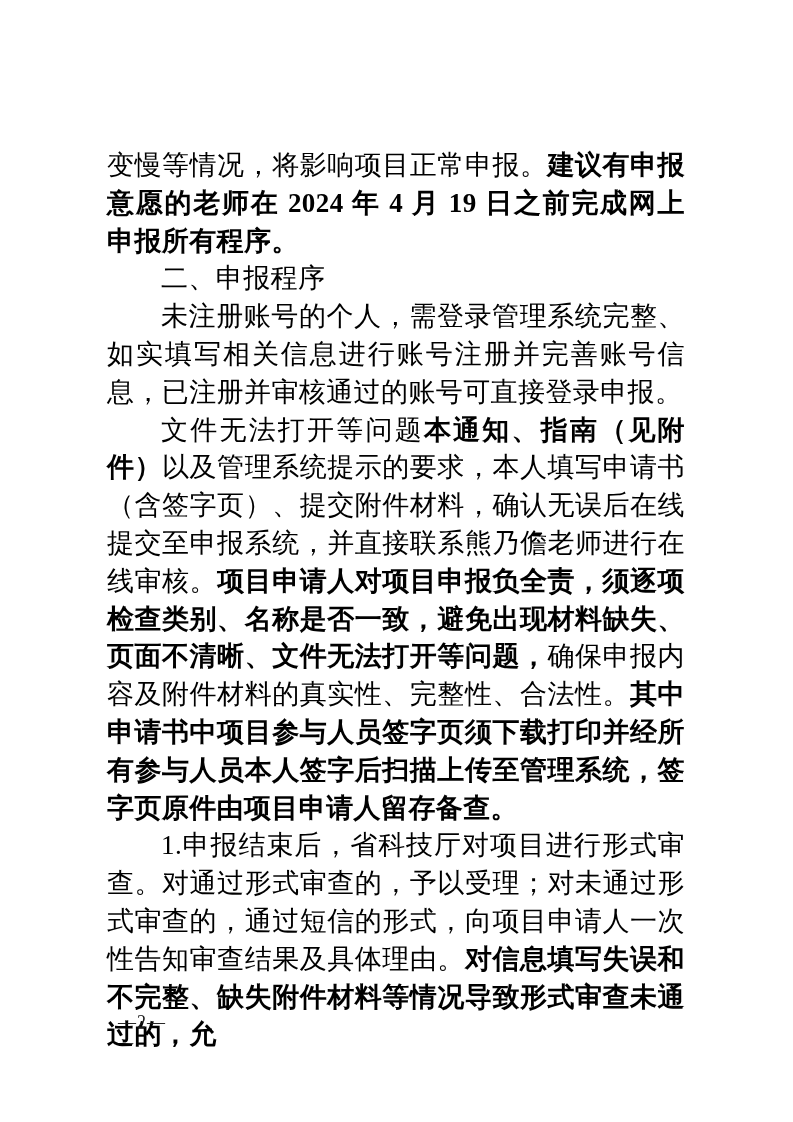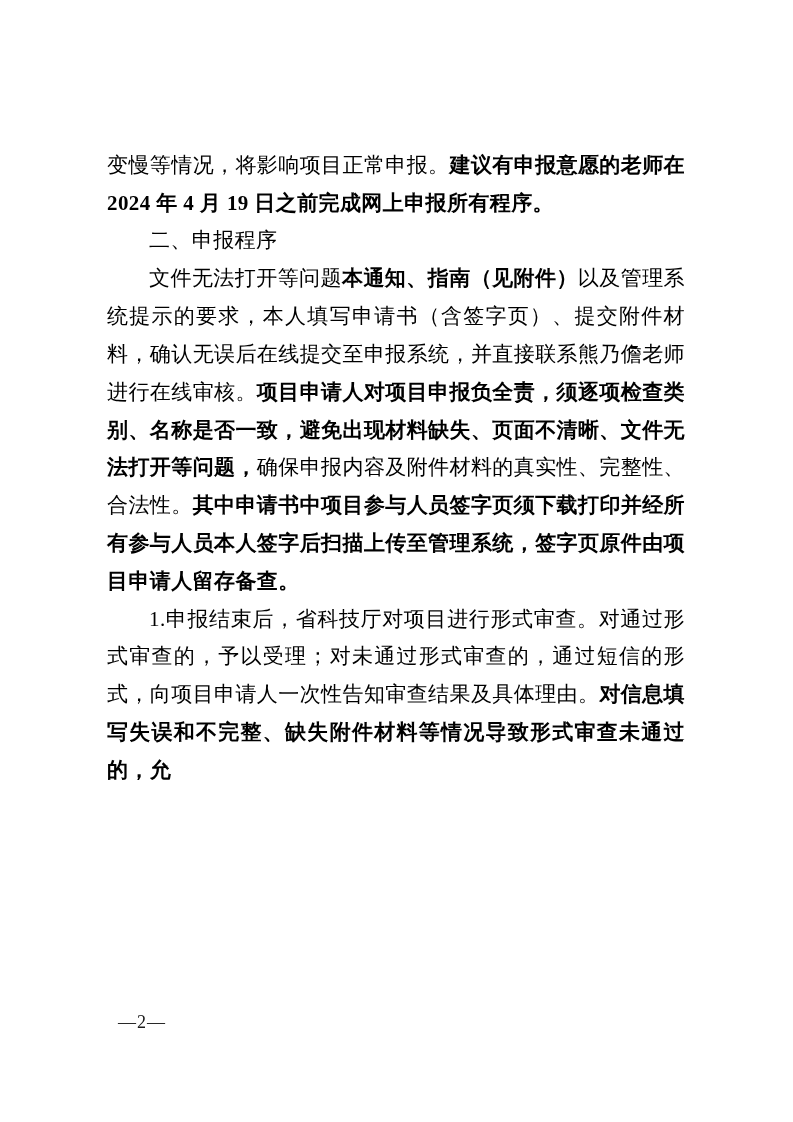--- a/index.html
+++ b/index.html
@@ -15,35 +15,35 @@
     background: #ffffff;
     overflow: hidden;
     color: #000000;
     font-family: "Liberation Serif", "DejaVu Serif", serif;
   }
   .content {
     position: absolute;
     left: 107px;
     top: 147px;
     width: 578px;
-    font-size: 21px;
+    font-size: 27px;
     line-height: 37.8px;
     text-align: justify;
     text-justify: inter-character;
     letter-spacing: 0.4px;
   }
   .para {
     margin: 0;
     text-indent: 2em;
   }
   .para.no-indent {
     text-indent: 0;
   }
   .h-sans {
-    font-family: Liberation Mono, monospace;
+    font-family: Liberation Serif, serif;
   }
   .b {
     font-weight: bold;
   }
   .page-number {
     position: absolute;
     left: 118px;
     top: 1012px;
     font-size: 18px;
     letter-spacing: 1px;
@@ -51,17 +51,18 @@
     font-family: "Liberation Serif", "DejaVu Serif", serif;
   }
 </style>
 </head>
 <body>
 
 <div class="page">
   <div class="content">
       <p class="para no-indent"><span>变慢等情况，将影响项目正常申报。</span><span class="b">建议有申报意愿的老师在 2024 年 4 月 19 日之前完成网上申报所有程序。</span></p>
       <p class="para h-sans"><span>二、申报程序</span></p>
+      <p class="para"><span>未注册账号的个人，需登录管理系统完整、如实填写相关信息进行账号注册并完善账号信息，已注册并审核通过的账号可直接登录申报。</span></p>
       <p class="para"><span>文件无法打开等问题</span><span class="b">本通知、指南（见附件）</span><span>以及管理系统提示的要求，本人填写申请书（含签字页）、提交附件材料，确认无误后在线提交至申报系统，并直接联系熊乃儋老师进行在线审核。</span><span class="b">项目申请人对项目申报负全责，须逐项检查类别、名称是否一致，避免出现材料缺失、页面不清晰、文件无法打开等问题，</span><span>确保申报内容及附件材料的真实性、完整性、合法性。</span><span class="b">其中申请书中项目参与人员签字页须下载打印并经所有参与人员本人签字后扫描上传至管理系统，签字页原件由项目申请人留存备查。</span></p>
       <p class="para"><span>1.申报结束后，省科技厅对项目进行形式审查。对通过形式审查的，予以受理；对未通过形式审查的，通过短信的形式，向项目申请人一次性告知审查结果及具体理由。</span><span class="b">对信息填写失误和不完整、缺失附件材料等情况导致形式审查未通过的，允</span></p>
     </div>
   <div class="page-number">—2—</div>
 </div>
 
 </body></html>

